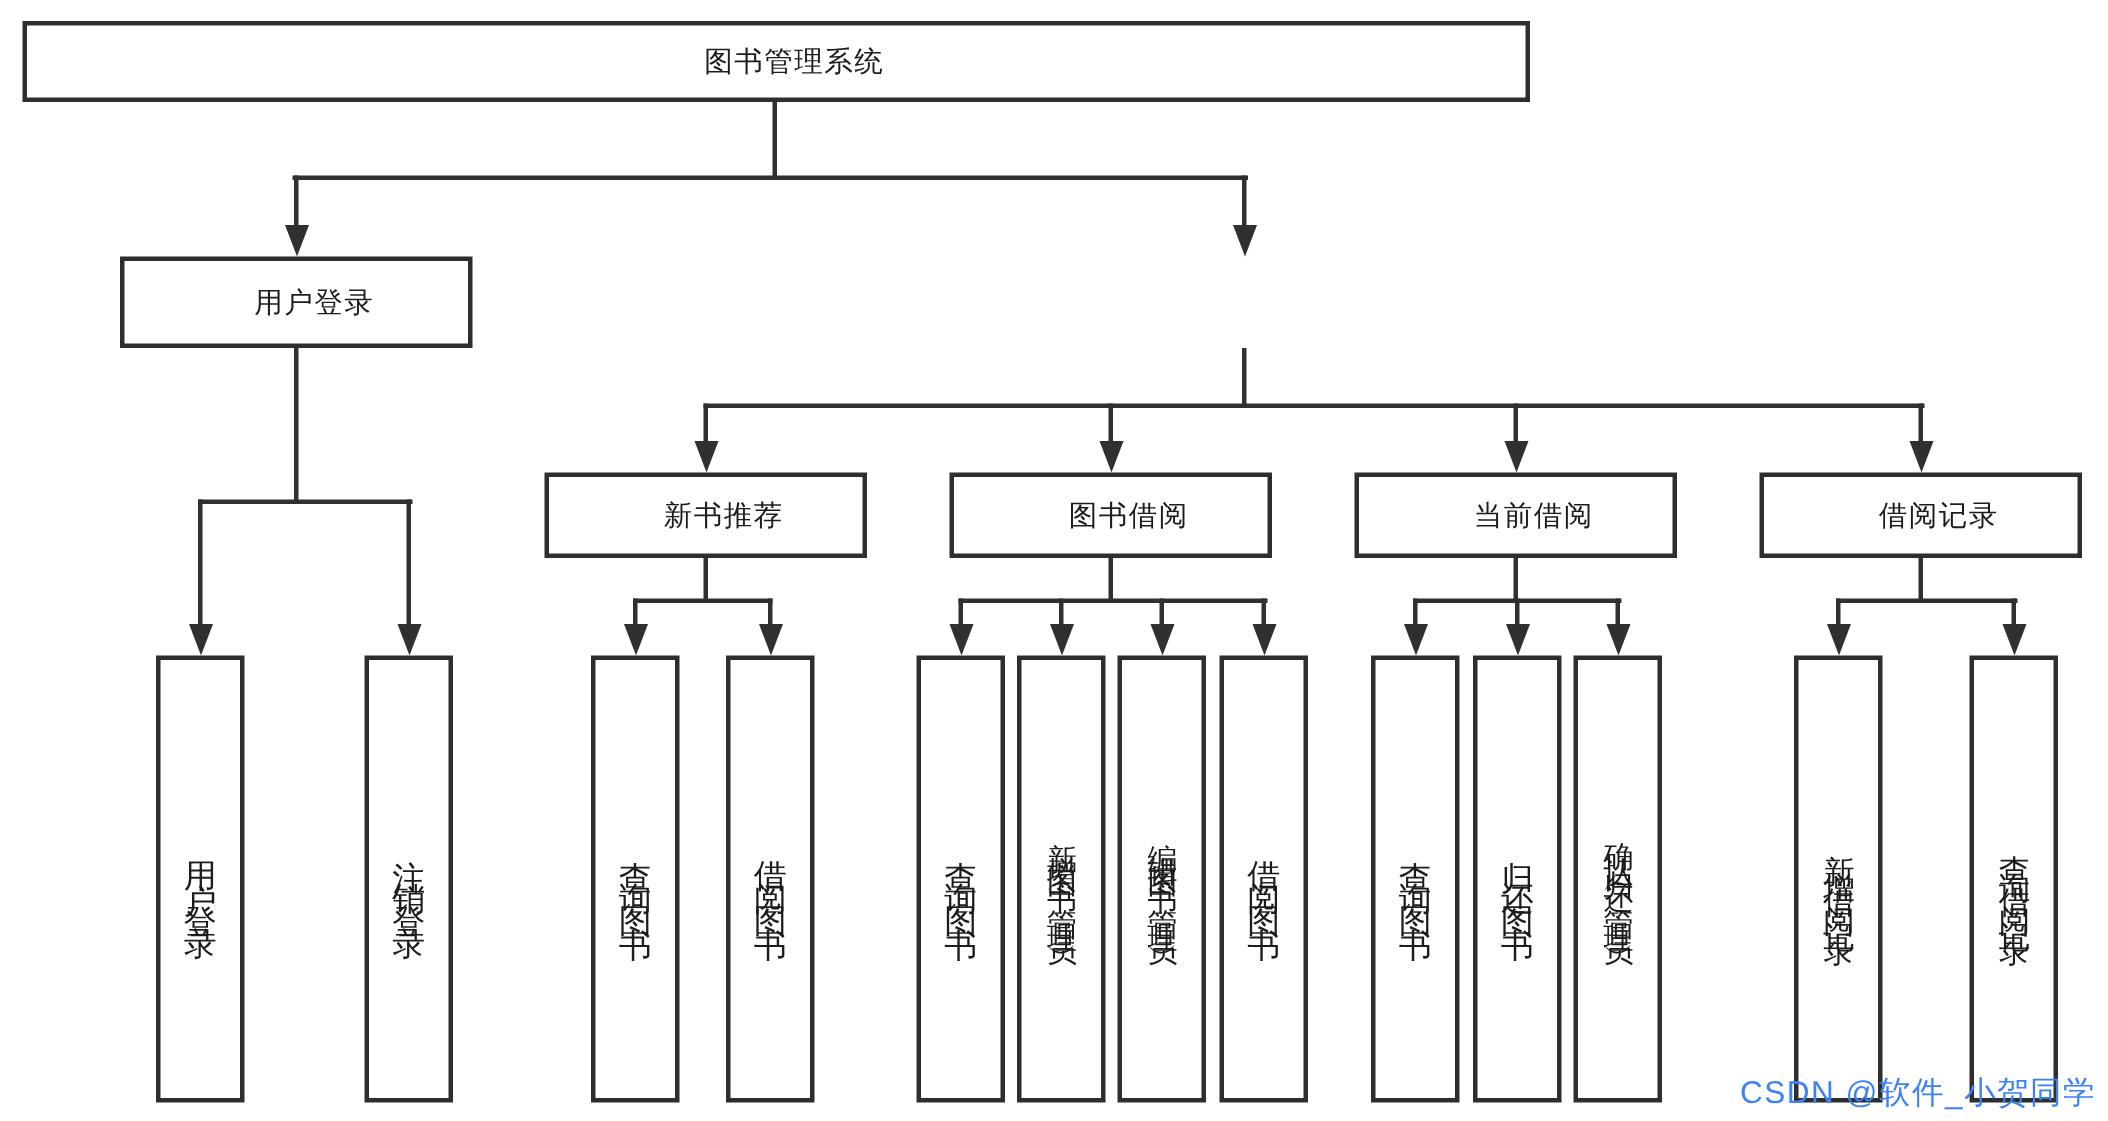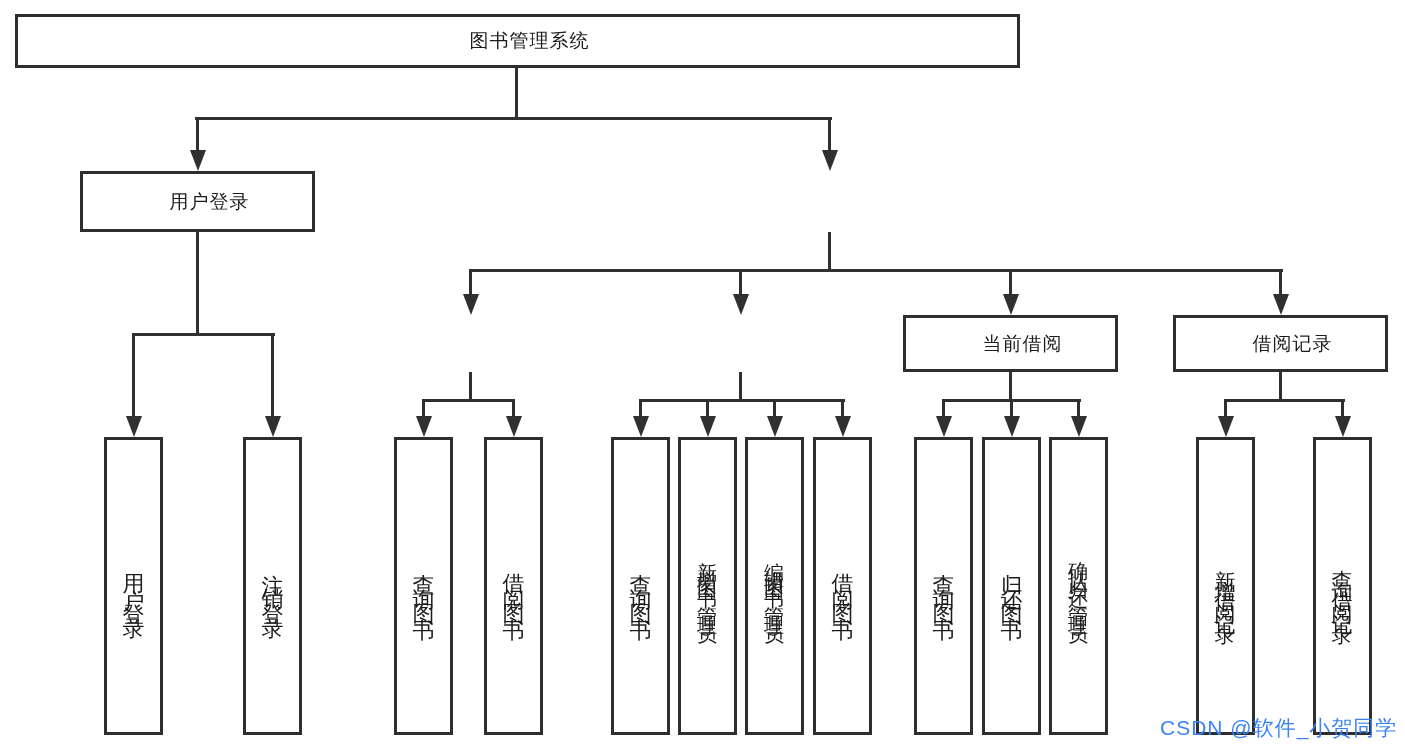--- a/index.html
+++ b/index.html
@@ -63,20 +63,26 @@
     <div class="line" style="left:469px;top:269px;width:3px;height:28px;"></div>
     <div class="arrow" style="left:463px;top:294px;"></div>
     <div class="line" style="left:739px;top:269px;width:3px;height:28px;"></div>
     <div class="arrow" style="left:733px;top:294px;"></div>
     <div class="line" style="left:1009px;top:269px;width:3px;height:28px;"></div>
     <div class="arrow" style="left:1003px;top:294px;"></div>
     <div class="line" style="left:1279px;top:269px;width:3px;height:28px;"></div>
     <div class="arrow" style="left:1273px;top:294px;"></div>
   </div>
 
+  <div class="box hbox" style="left:363px;top:315px;width:215px;height:57px;">
+    <span>新书推荐</span>
+  </div>
+  <div class="box hbox" style="left:633px;top:315px;width:215px;height:57px;">
+    <span>图书借阅</span>
+  </div>
   <div class="box hbox" style="left:1173px;top:315px;width:215px;height:57px;">
     <span>借阅记录</span>
   </div>
   <div class="box hbox" style="left:903px;top:315px;width:215px;height:57px;">
     <span>当前借阅</span>
   </div>
 
   <div>
     <div class="line" style="left:469px;top:372px;width:3px;height:30px;"></div>
     <div class="line" style="left:422px;top:399px;width:93px;height:3px;"></div>

